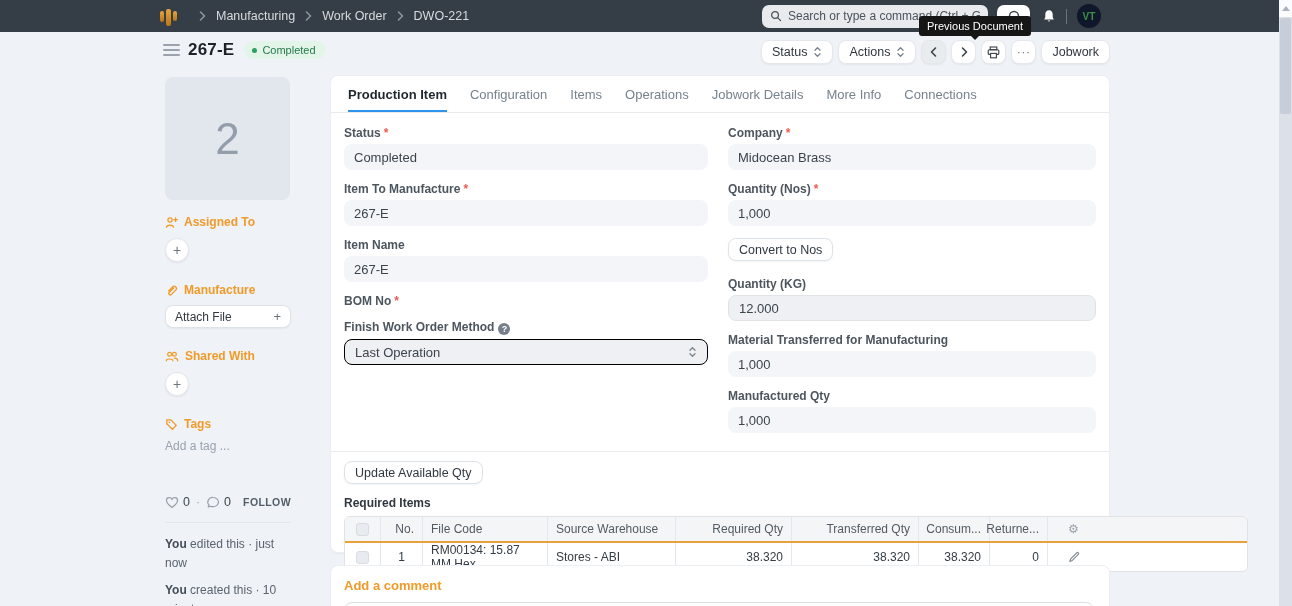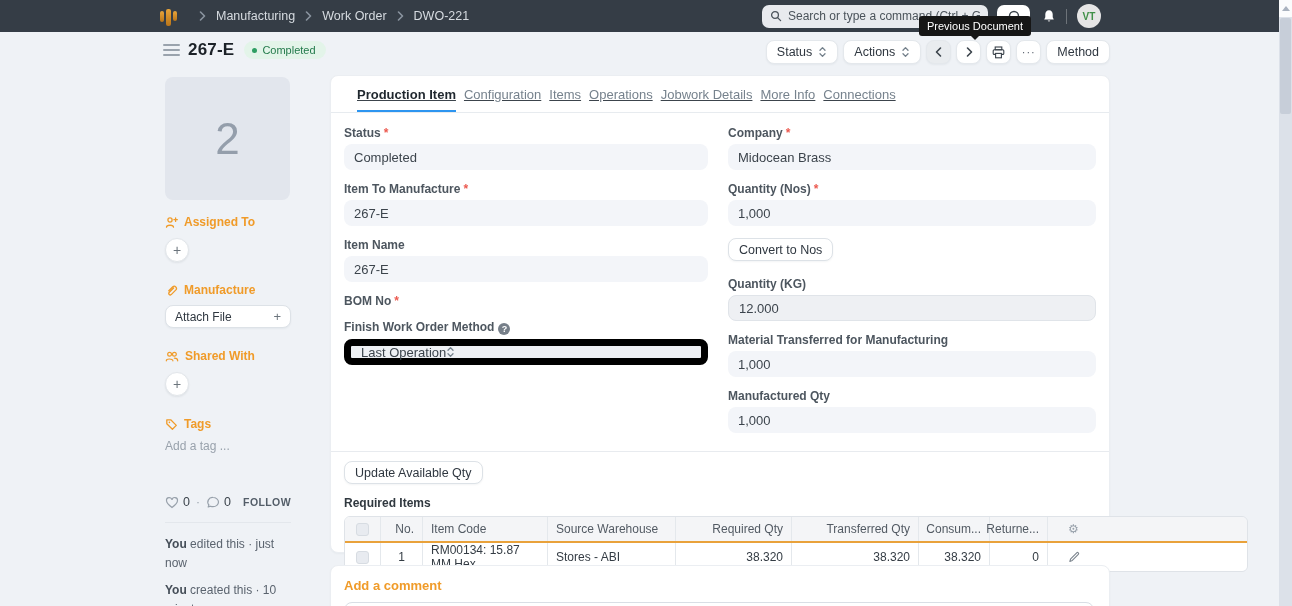--- a/index.html
+++ b/index.html
@@ -19,21 +19,21 @@
   .nav-spacer { flex:1; }
   .searchbox { width:226px; height:23px; background:#e8eaee; border-radius:7px; display:flex; align-items:center;
                padding:0 8px; margin-right:9px; }
   .searchbox input { border:none; outline:none; background:transparent; font-family:"Liberation Sans",sans-serif;
                      font-size:12px; color:#454d54; width:100%; margin-left:6px; }
   .searchbox input::placeholder { color:#4b535b; opacity:1; }
   .navbtn { width:33px; height:23px; background:#ffffff; border-radius:7px; display:flex; align-items:center;
             justify-content:center; margin-right:12px; }
   .bell { margin-right:10px; display:flex; align-items:center; }
   .nav-divider { width:1px; height:15px; background:rgba(255,255,255,.28); margin-right:10px; }
-  .avatar { width:24px; height:24px; border-radius:50%; background:#e5e5e5; color:#3f8f47; font-size:10px;
+  .avatar { width:24px; height:24px; border-radius:50%; background:#0f172a; color:#3f8f47; font-size:10px;
             font-weight:bold; display:flex; align-items:center; justify-content:center; }
 
   
   .tooltip { position:absolute; left:919px; top:16px; background:#161616; color:#fff; font-size:11px;
              padding:4px 8px; border-radius:3px; z-index:50; white-space:nowrap; }
   .tooltip::after { content:""; position:absolute; left:50%; bottom:-4px; margin-left:-4px;
                     border-left:4px solid transparent; border-right:4px solid transparent; border-top:4px solid #161616; }
 
   
   .ph-left { position:absolute; left:163px; top:40px; display:flex; align-items:center; }
@@ -70,32 +70,32 @@
   .likes-row .dotsep { margin:0 6px; color:#9aa3ad; }
   .follow { margin-left:auto; font-size:10.5px; font-weight:bold; letter-spacing:.4px; color:#535d68; }
   .sb-divider { width:126px; height:1px; background:#e3e7ec; margin-top:13px; }
   .activity { margin-top:12px; color:#5a636e; font-size:12px; line-height:1.55; width:132px; }
   .activity b { color:#454e58; }
 
   
   .card { position:absolute; left:330px; top:75px; width:780px; background:#fff; border:1px solid #ebeef2;
           border-radius:8px; box-shadow:0 1px 2px rgba(25,39,52,.04); }
   .main-card { height:478px; }
-  .tabs { display:flex; gap:8px; padding:0 26px; border-bottom:1px solid #e7ebef; height:37px; align-items:stretch;text-decoration:underline; }
+  .tabs { display:flex; gap:23px; padding:0 17px; border-bottom:1px solid #e7ebef; height:37px; align-items:stretch; }
   .tab { display:flex; align-items:center; font-size:13px; color:#76828d; border-bottom:2px solid transparent;
          padding-top:2px; }
   .tab.active { color:#1f272e; font-weight:bold; border-bottom-color:#2d95f0; }
 
   .form-grid { display:grid; grid-template-columns:364px 368px; column-gap:20px; padding:13px 15px 6px 13px; }
   .fld { margin-bottom:12px; }
   .fld label { display:block; font-size:12px; font-weight:bold; color:#4d565f; margin-bottom:4px; }
   .req { color:#ec5a50; margin-left:3px; }
   .ctrl { height:26px; border-radius:8px; background:#f3f5f9; display:flex; align-items:center; padding:0 10px;
           font-size:13px; color:#3c444c; }
-  .ctrl.select { background:#eef0f4; border:7px solid #000000; }
+  .ctrl.select { background:#eef0f4; border:1px solid #000000; justify-content:space-between; }
   .ctrl.readonly { background:#eef0f3; border:1px solid #e0e4e9; }
   .small-btn { display:inline-flex; align-items:center; height:23px; background:#fff; border:1px solid #dde2e7;
                border-radius:8px; padding:0 10px; font-size:12.5px; color:#2f3740;
                box-shadow:0 1px 2px rgba(25,39,52,.05); }
   .convert-wrap { margin:5px 0 16px 0; }
   .help-icon { display:inline-flex; width:12px; height:12px; border-radius:50%; background:#767f89; color:#fff;
                font-size:9px; align-items:center; justify-content:center; margin-left:4px; vertical-align:-1px;
                font-weight:bold; }
   .card-divider { height:1px; background:#e8ebef; }
 
@@ -244,21 +244,21 @@
           <rect x="3.2" y="1" width="6.6" height="2.8" fill="none" stroke="#3a424a" stroke-width="1.1"></rect>
           <rect x="1.2" y="3.8" width="10.6" height="4.6" rx="1" fill="none" stroke="#3a424a" stroke-width="1.1"></rect>
           <rect x="3.6" y="7.4" width="5.8" height="4.4" fill="#ffffff" stroke="#3a424a" stroke-width="1.1"></rect>
         </svg>
     </span>
   </div>
   <div class="btn icon-btn">
     <span style="font-size:11px;color:#5a636e;letter-spacing:1px;">···</span>
   </div>
   <div class="btn">
-    <span>Method</span>
+    <span>Jobwork</span>
   </div>
 </div>
 
 <div class="sidebar">
   <div class="img-ph">2</div>
 
   <div class="sb-label mt15">
     <span>
       <svg width="13" height="13" viewBox="0 0 13 13">
           <circle cx="5" cy="4" r="2.1" fill="none" stroke="#f09b29" stroke-width="1.3"></circle>
@@ -415,21 +415,21 @@
   <div class="items-section">
     <span class="small-btn">Update Available Qty</span>
     <div class="tbl-label">Required Items</div>
 
     <div class="tbl">
       <div class="trow thead">
         <div class="tc c-check">
             <span class="checkbox"></span>
           </div>
         <div class="tc c-no">No.</div>
-        <div class="tc c-item">Item Code</div>
+        <div class="tc c-item">File Code</div>
         <div class="tc c-wh">Source Warehouse</div>
         <div class="tc c-req">Required Qty</div>
         <div class="tc c-trn">Transferred Qty</div>
         <div class="tc c-con">Consum...</div>
         <div class="tc c-ret">Returne...</div>
         <div class="tc c-set">
             <span style="font-size:12px;">⚙</span>
           </div>
       </div>
       <div class="trow tdata">

